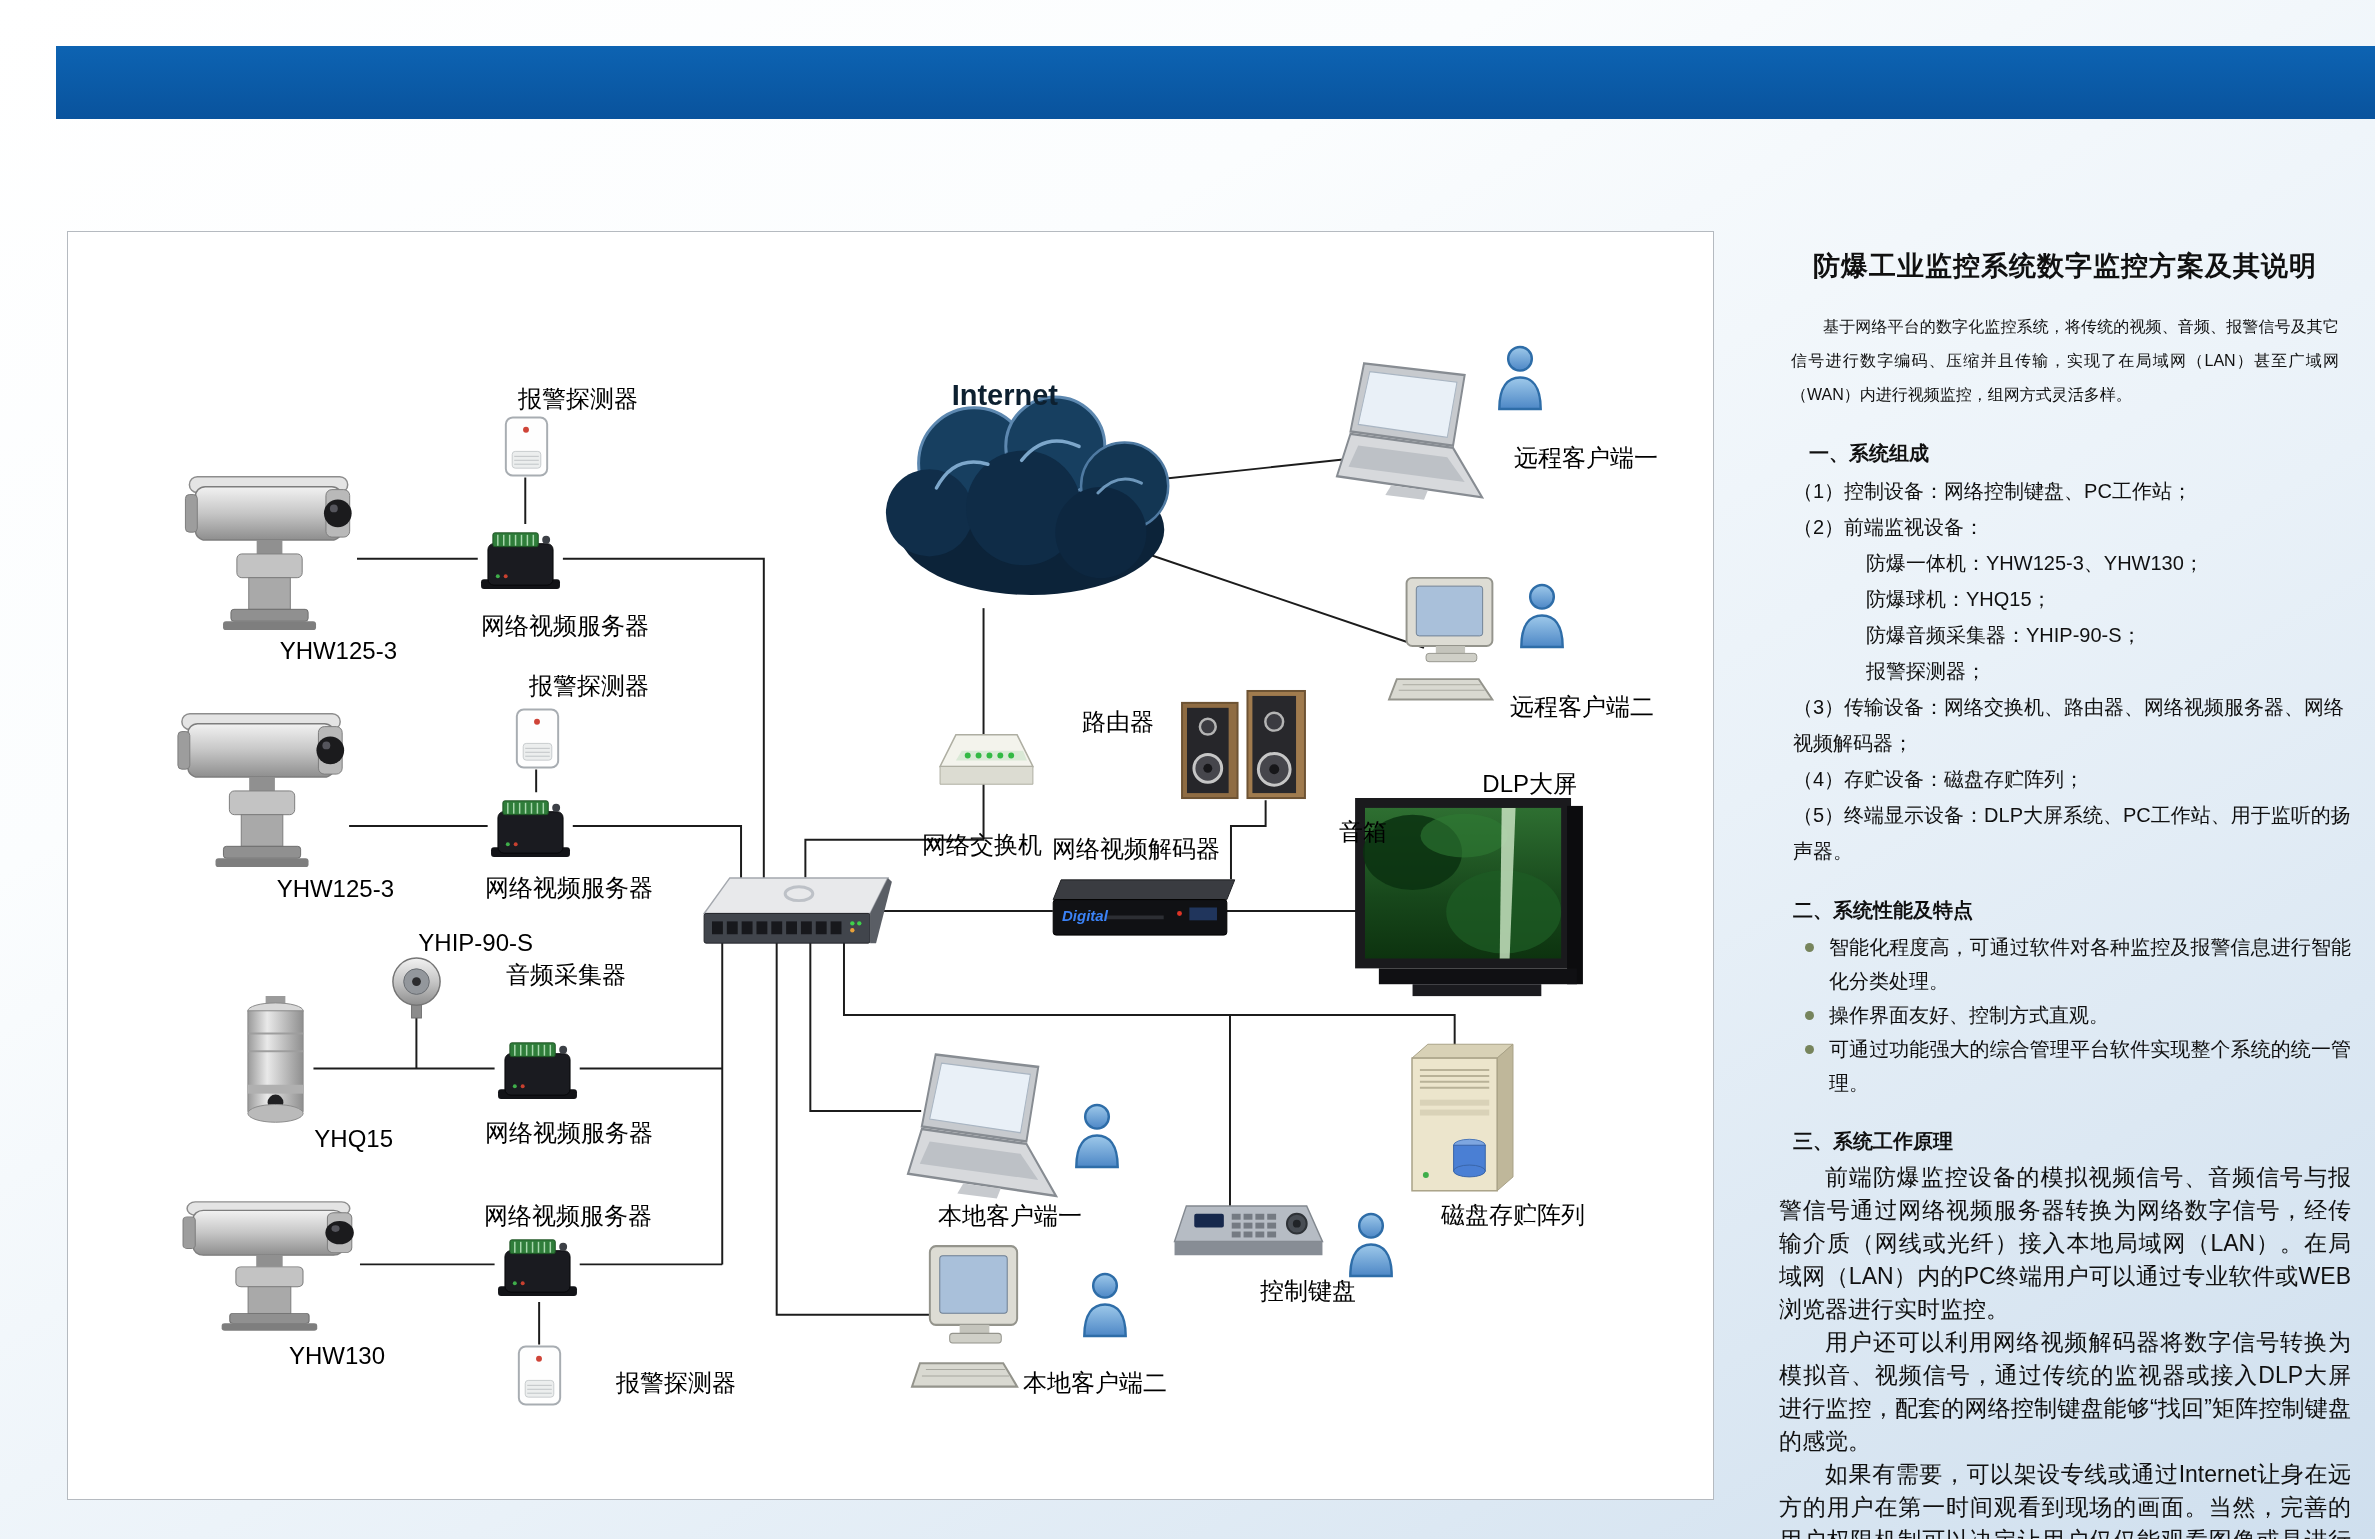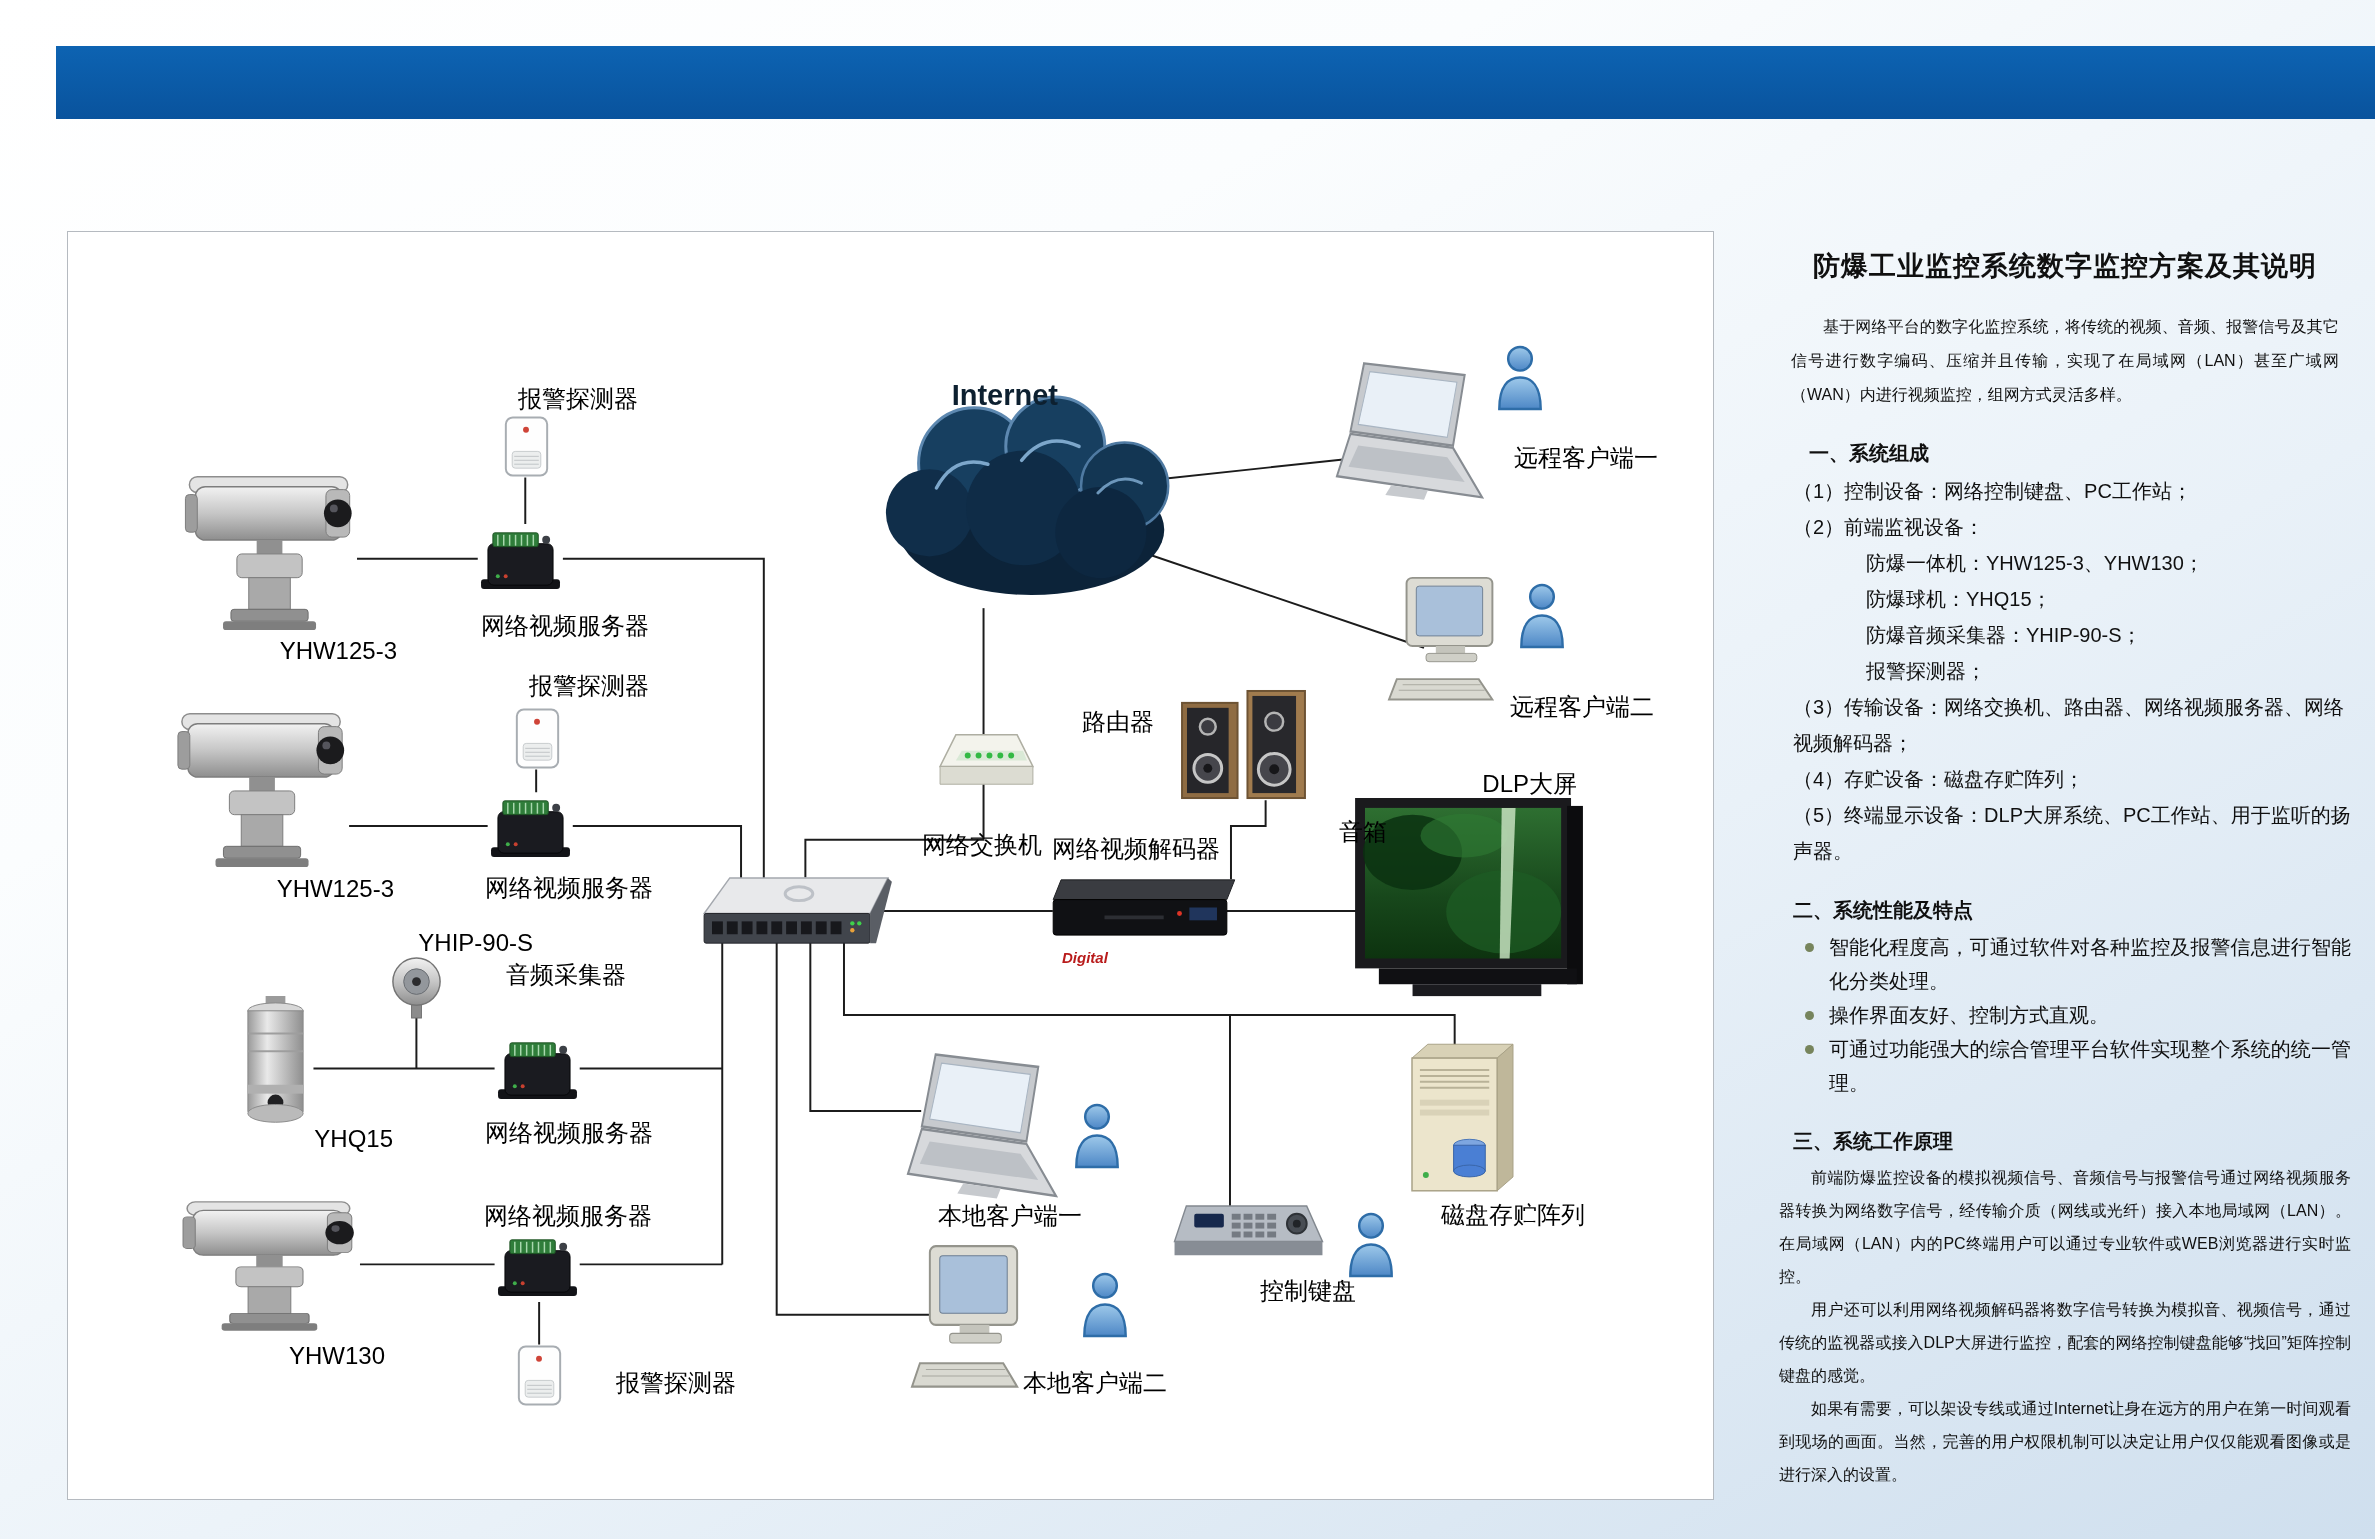--- a/index.html
+++ b/index.html
@@ -12,33 +12,33 @@
     background:linear-gradient(180deg,#0d63b2,#09539d);}
   #diagram-panel{position:absolute;left:67px;top:231px;width:1645px;height:1267px;
     background:#ffffff;border:1px solid #b5bac0;}
   #wires{position:absolute;left:0;top:0;width:1645px;height:1267px;z-index:1;}
   #wires path{fill:none;stroke:#1c1c1c;stroke-width:2;}
   .dev{position:absolute;overflow:visible;z-index:2;}
   .lbl{position:absolute;width:218px;text-align:right;font-size:24px;color:#000;
     white-space:nowrap;z-index:3;}
   .lbl.bold{font-weight:bold;font-size:29px;color:#0d2030;}
   .brand{position:absolute;font-size:15px;font-style:italic;font-weight:bold;
-    color:#b91c1c;z-index:4;margin-top:42px;}
+    color:#3b82f6;z-index:4;}
   #article{position:absolute;left:1779px;top:236px;width:572px;color:#101010;}
   #art-title{font-size:27px;font-weight:bold;text-align:center;letter-spacing:1px;margin:12px;}
   .intro{margin:26px 12px 0;font-size:16px;line-height:34px;text-align:justify;text-indent:2em;}
   .sec{margin-top:28px;}
   .sec-h{font-size:20px;font-weight:bold;padding-left:14px;margin-bottom:6px;}
   #sec-1 .sec-h{padding-left:30px;}
   .it{font-size:20px;line-height:36px;}
   .lv0{padding-left:14px;}
   .lv1{padding-left:87px;}
   .bullet{position:relative;font-size:20px;line-height:34px;padding-left:50px;text-align:justify;}
   .dot{position:absolute;left:26px;top:13px;width:9px;height:9px;border-radius:50%;background:#76845c;}
-  .body-p{margin:0;font-size:16px;line-height:33px;text-align:justify;text-indent:2em;}
+  .body-p{margin:0;font-size:23px;line-height:33px;text-align:justify;text-indent:2em;}
 </style>
 </head>
 <body>
 
 <svg width="0" height="0" style="position:absolute" aria-hidden="true">
 <defs>
   <linearGradient id="gSilver" x1="0" y1="0" x2="0" y2="1">
     <stop offset="0" stop-color="#f2f2f2"></stop>
         <stop offset="0.5" stop-color="#c6c6c6"></stop>
         <stop offset="1" stop-color="#8e8e8e"></stop>

